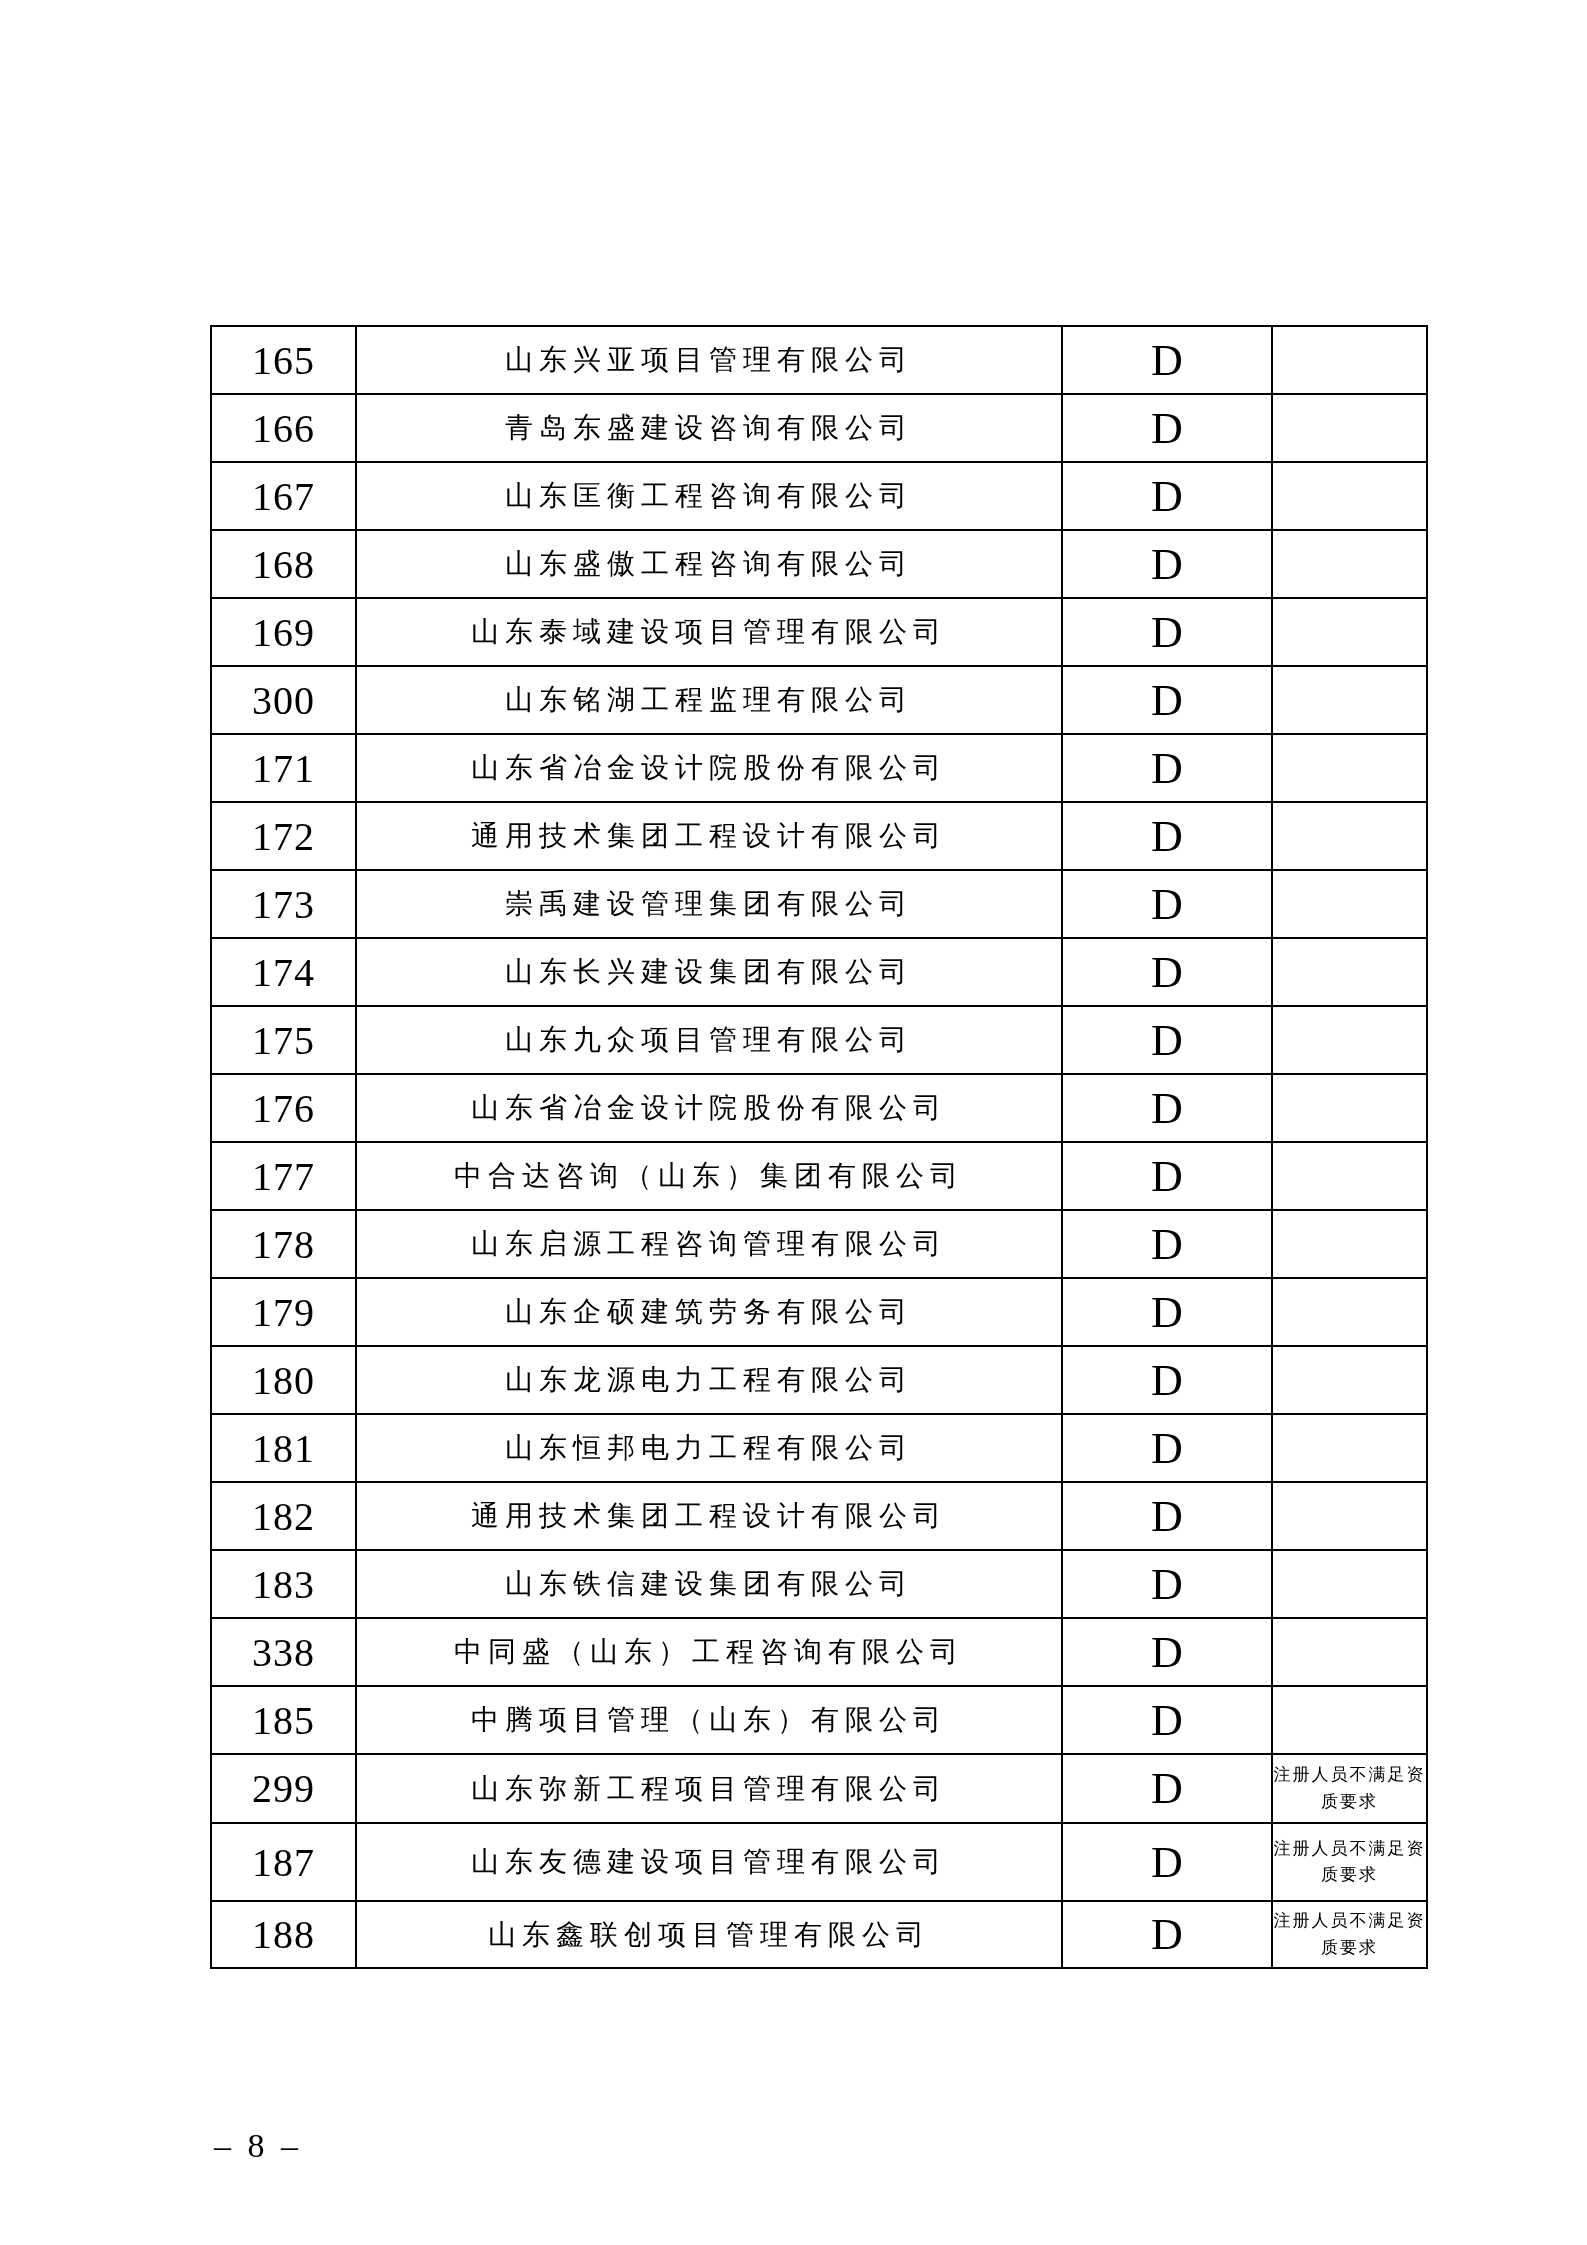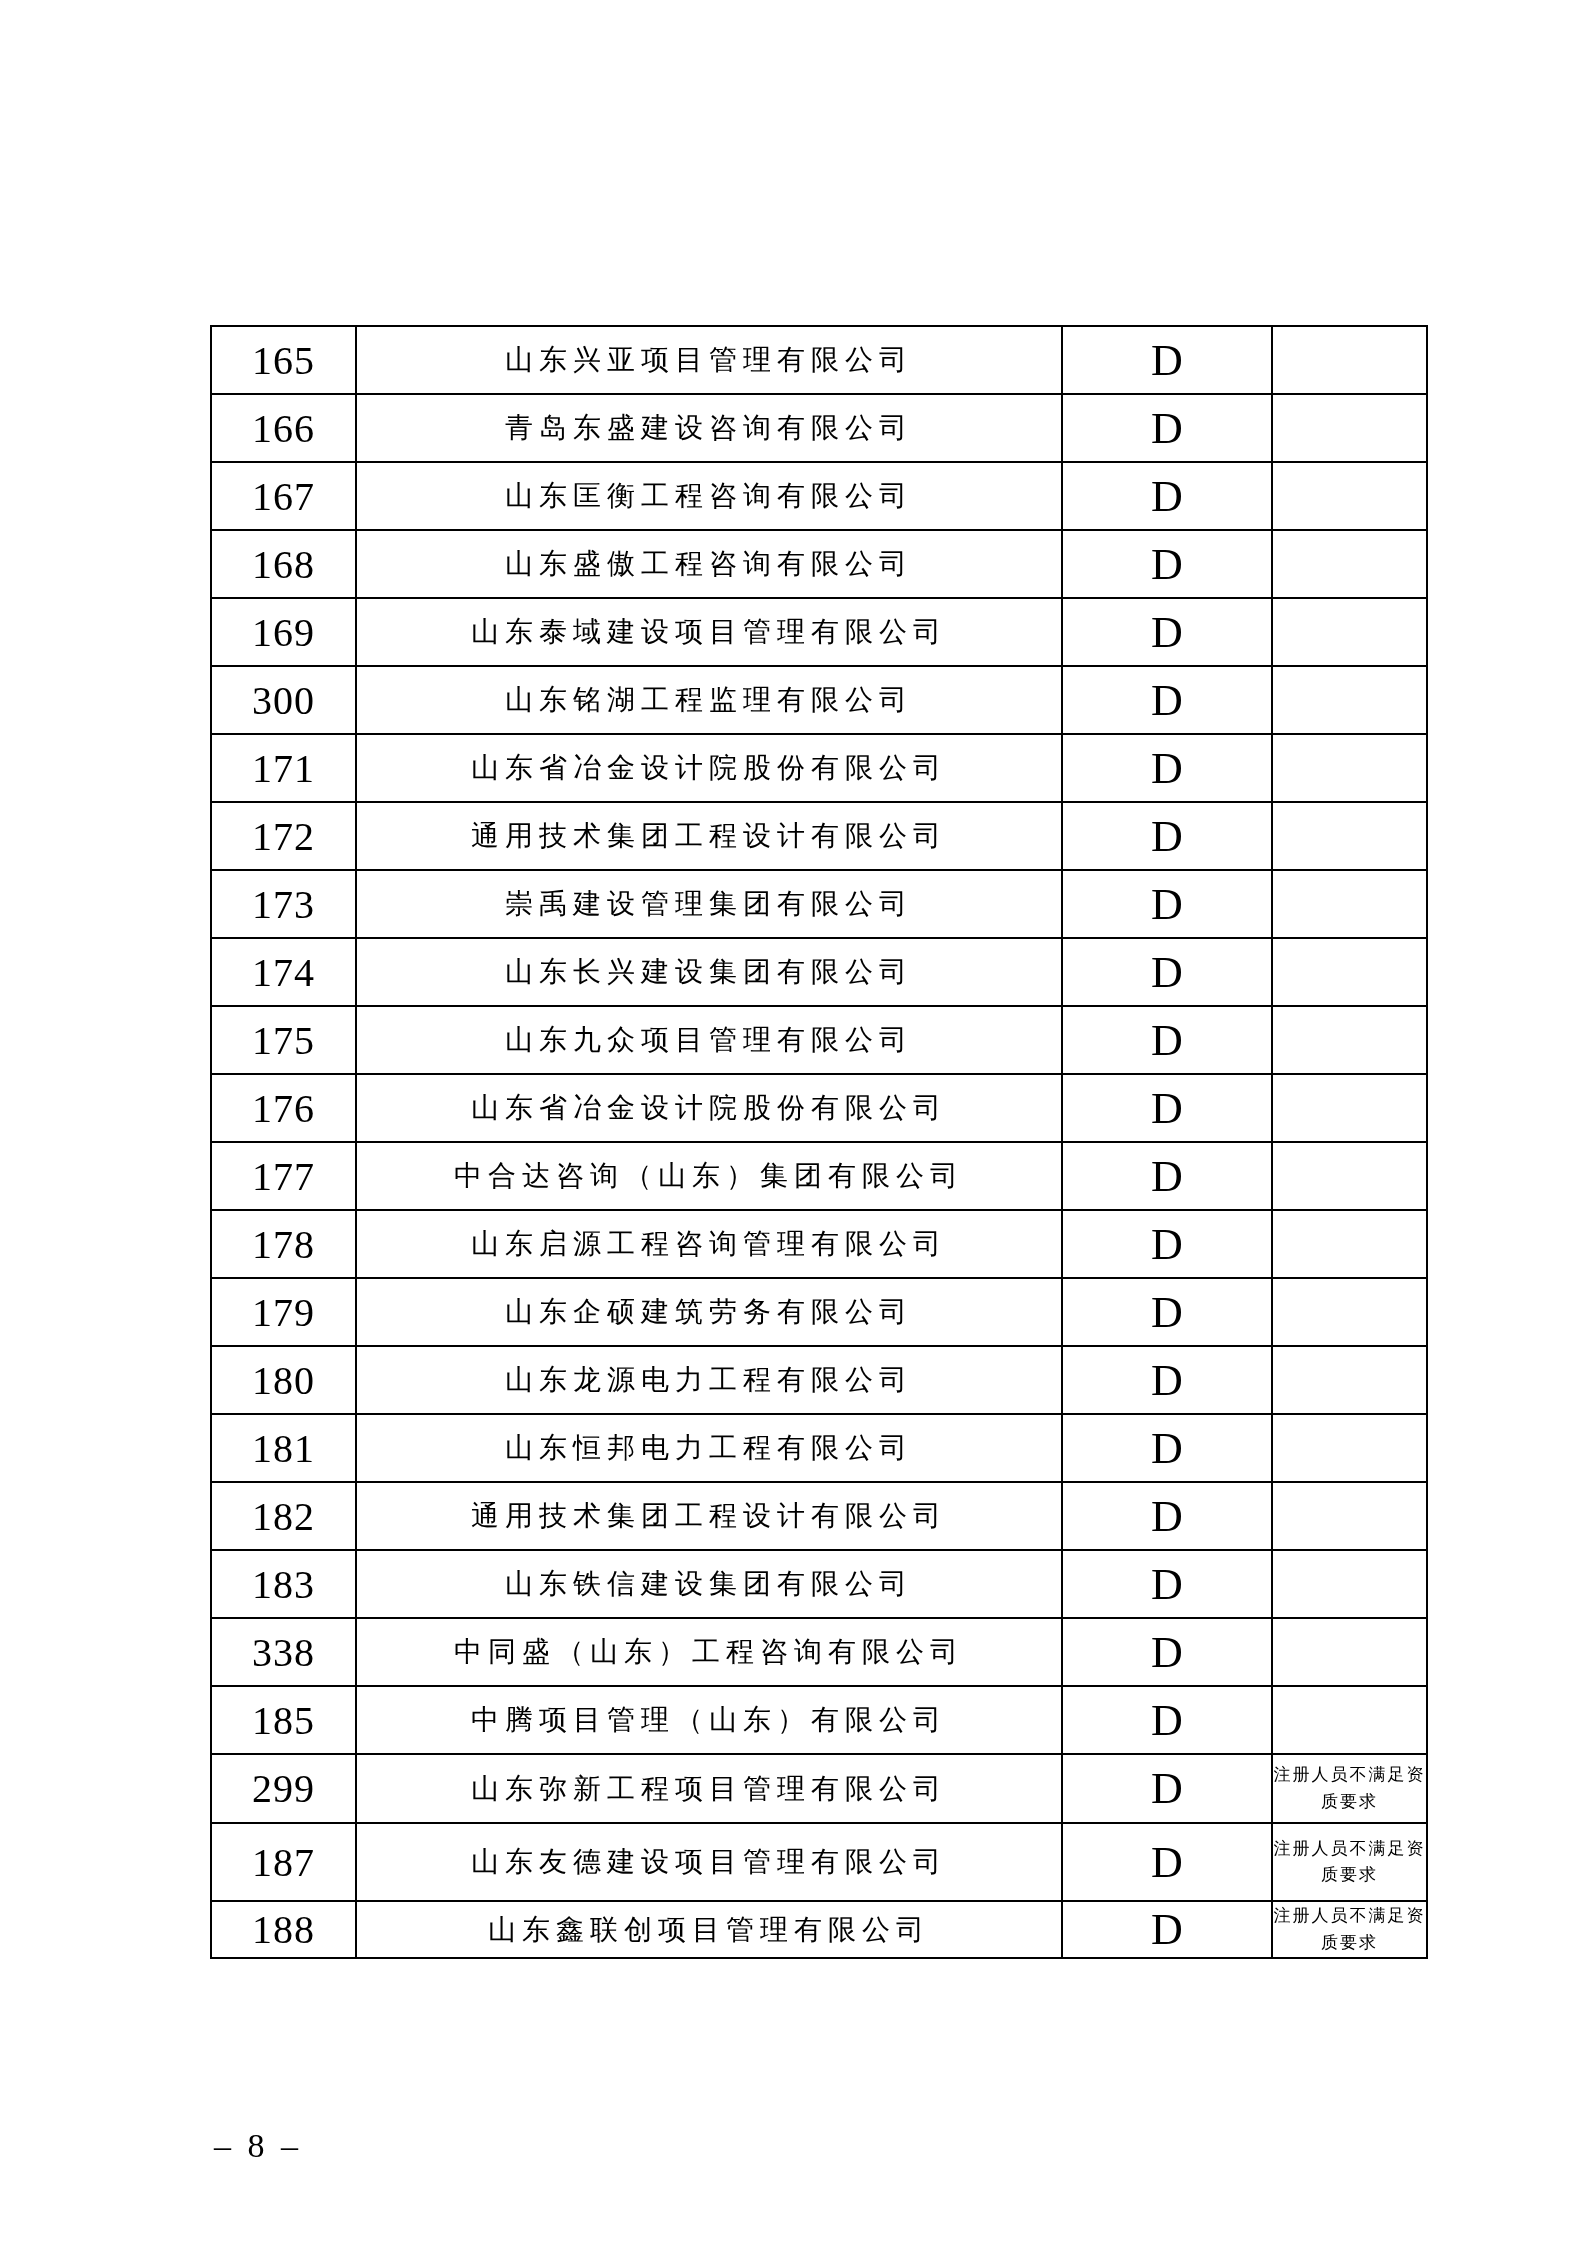--- a/index.html
+++ b/index.html
@@ -29,21 +29,21 @@
     border: 2px solid #000000;
     vertical-align: middle;
     text-align: center;
     padding: 0;
     overflow: hidden;
   }
   table.list tr { height: 68px; }
   
   table.list tr:nth-child(22) { height: 69px; }
   table.list tr:nth-child(23) { height: 78px; }
-  table.list tr:nth-child(24) { height: 57px; }
+  table.list tr:nth-child(24) { height: 67px; }
 
   td.c-no {
     font-size: 40px;
     letter-spacing: 1px;
   }
   td.c-name {
     font-size: 28px;
     letter-spacing: 6px;
     white-space: nowrap;
   }

